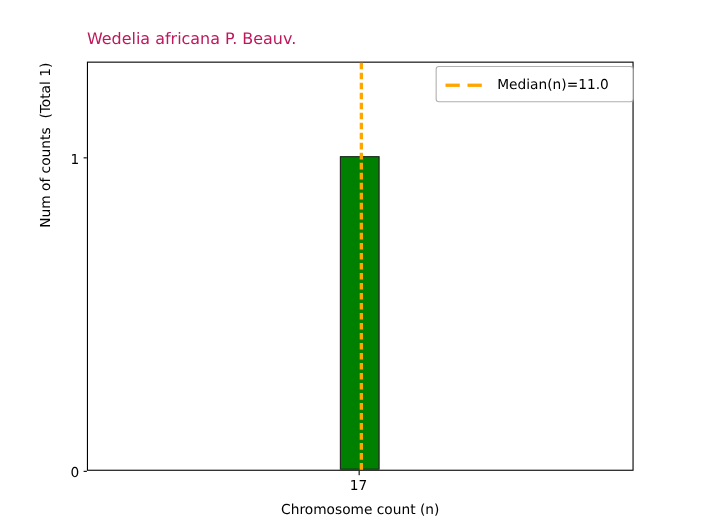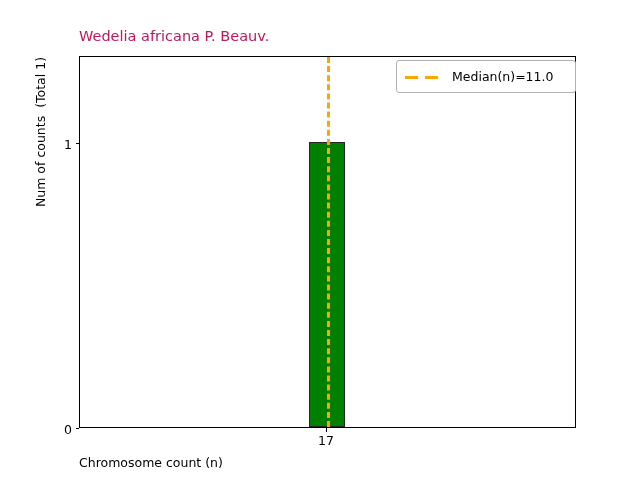--- a/index.html
+++ b/index.html
@@ -107,21 +107,21 @@
     color: #000000;
     white-space: nowrap;
   }
 
   
   #xlabel {
     position: absolute;
     left: 79px;
     top: 455px;
     width: 497px;
-    text-align: left;
+    text-align: center;
     font-size: 12.5px;
     color: #000000;
     white-space: nowrap;
   }
   #ylabel-wrap {
     position: absolute;
     left: -110px;
     top: 112px;
     width: 300px;
     height: 40px;

